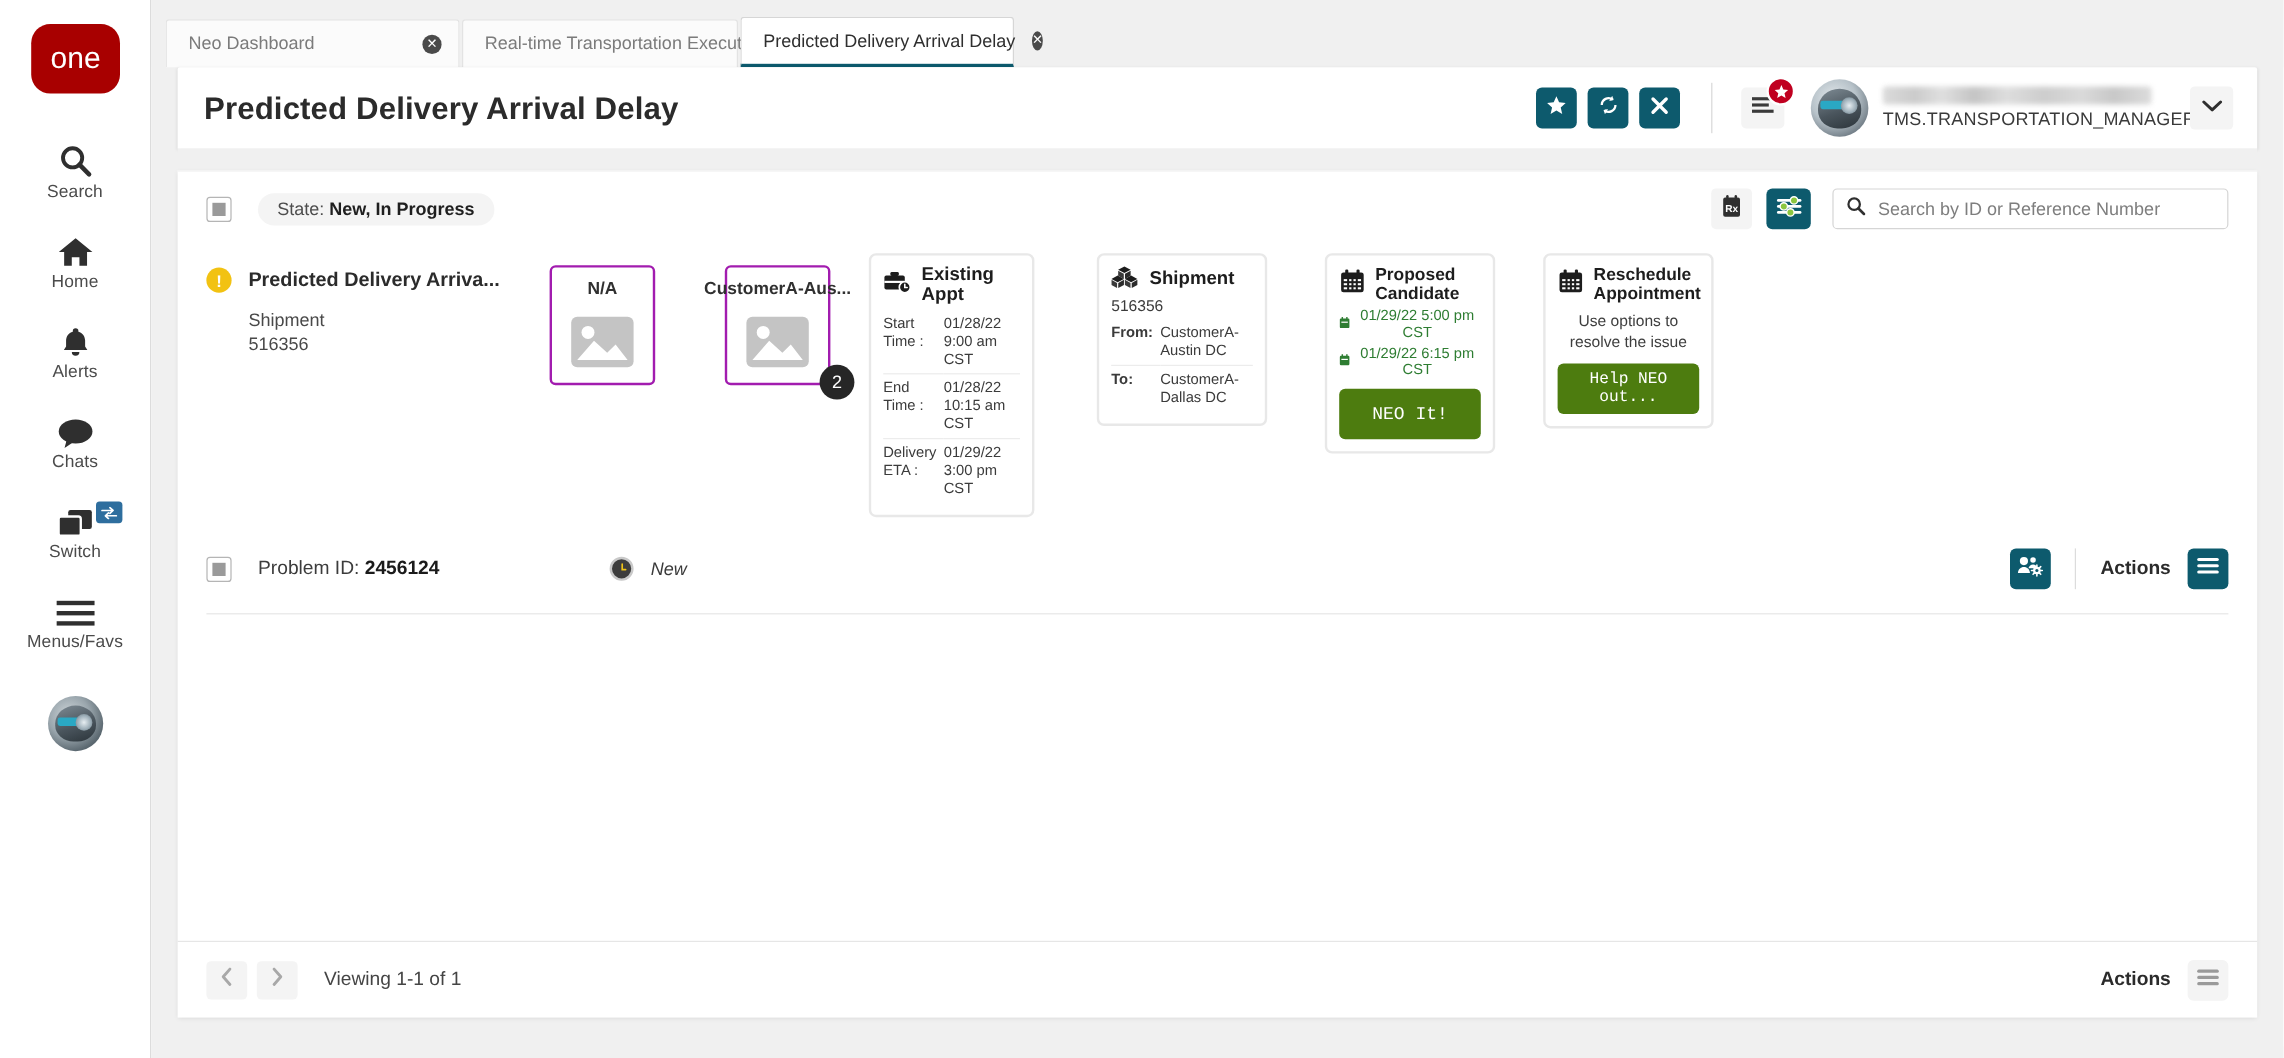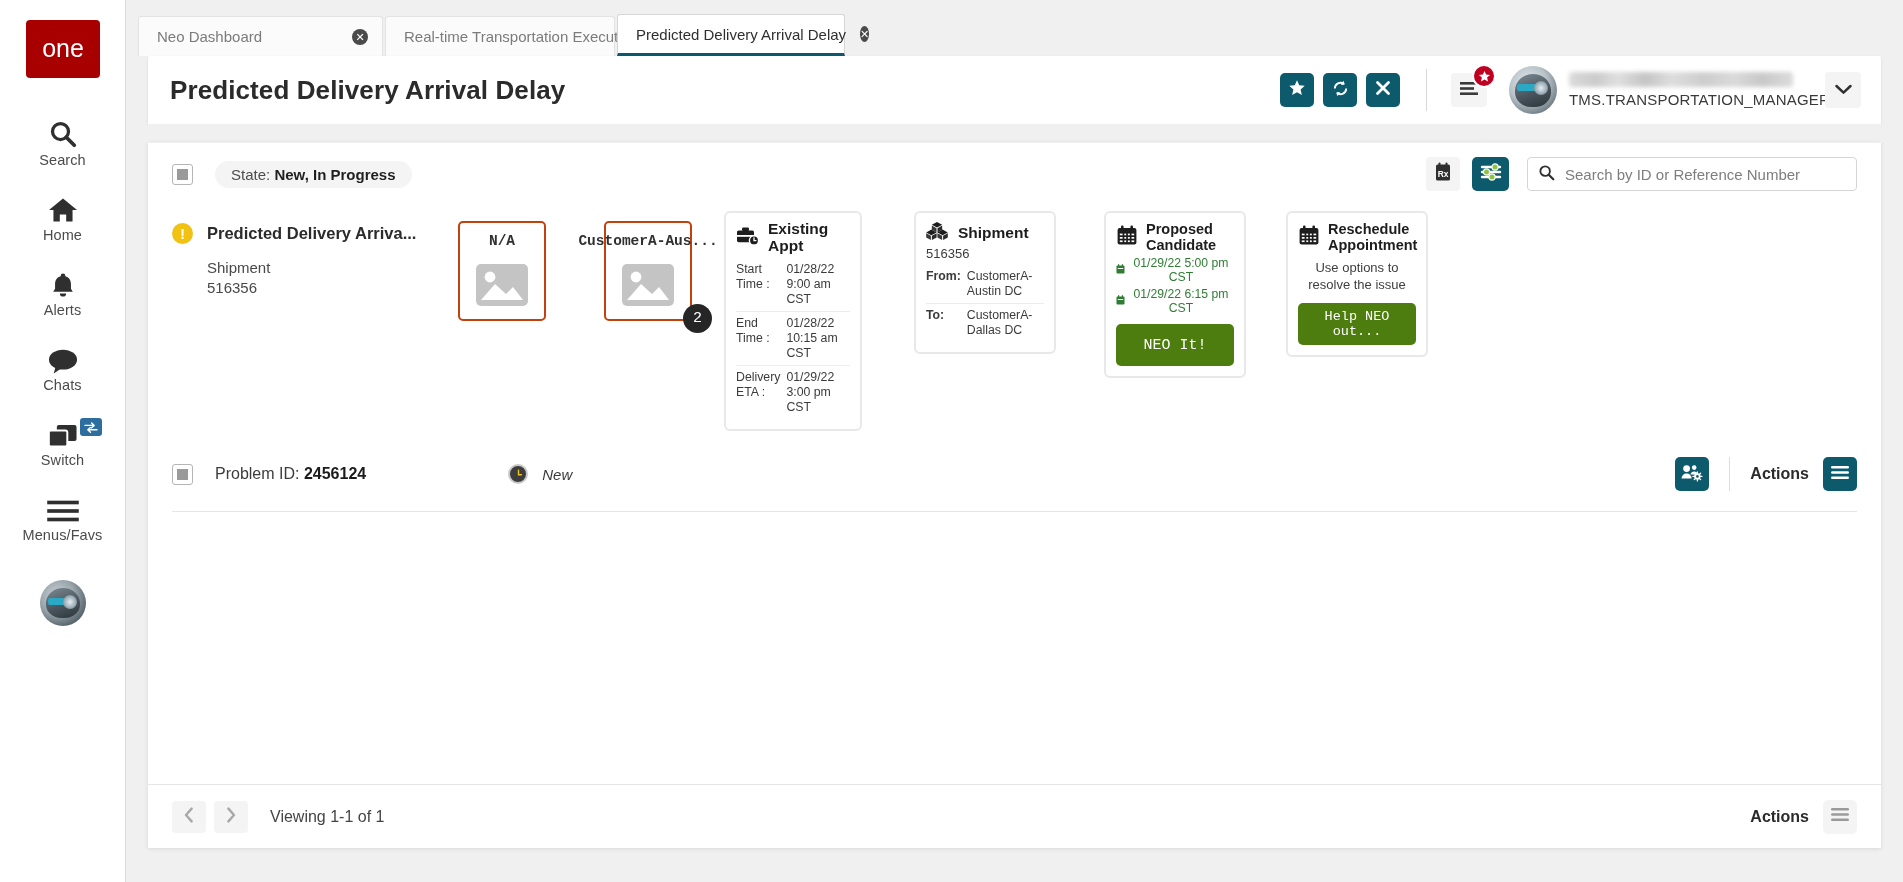--- a/index.html
+++ b/index.html
@@ -16,21 +16,21 @@
   .rail {
     width: 126px; min-width: 126px; height: 882px;
     background: #ffffff;
     border-right: 1px solid #dcdcdc;
     display: flex; flex-direction: column; align-items: center;
     padding-top: 20px;
     position: relative;
   }
   .logo {
     width: 74px; height: 58px; background: #a80000;
-    border-radius: 4px; display: flex; align-items: center; justify-content: center;
+    border-radius: 16px; display: flex; align-items: center; justify-content: center;
     margin-bottom: 26px;
   }
   .logo svg { display: block; }
   .rail-item {
     width: 126px; display: flex; flex-direction: column; align-items: center;
     padding: 11px 0 11px 0; cursor: pointer; position: relative;
   }
   .rail-icon { height: 34px; display: flex; align-items: flex-end; justify-content: center; }
   .rail-label {
     font-size: 14.5px; color: #4b4b4b; margin-top: 3px; letter-spacing: .1px;
@@ -188,23 +188,23 @@
   .prob-title { display: flex; align-items: center; }
   .warn-badge {
     width: 21px; height: 21px; border-radius: 50%; background: #f2c212;
     display: flex; align-items: center; justify-content: center;
     color: #fff; font-weight: bold; font-size: 14px; line-height: 1;
   }
   .prob-title-txt { margin-left: 14px; font-size: 16.5px; font-weight: bold; color: #2b2b2b; }
   .prob-sub { margin-left: 35px; margin-top: 14px; font-size: 15px; color: #494949; line-height: 1.35; }
 
   .thumb-card {
-    width: 88px; height: 100px; border: 2px solid #c2410c; border-radius: 5px;
+    width: 88px; height: 100px; border: 2px solid #a21caf; border-radius: 5px;
     background: #fff; display: flex; flex-direction: column; align-items: center;
-    padding-top: 10px; position: relative; font-family: Liberation Mono, monospace;
+    padding-top: 10px; position: relative;
   }
   .thumb-label { font-size: 14.5px; color: #303030; font-weight: 600; white-space: nowrap; }
   .thumb-img { margin-top: 14px; }
   .count-bubble {
     position: absolute; right: -22px; bottom: -14px;
     width: 29px; height: 29px; border-radius: 50%; background: #262626;
     color: #fff; font-size: 15px; display: flex; align-items: center; justify-content: center;
   }
 
   .info-card {

